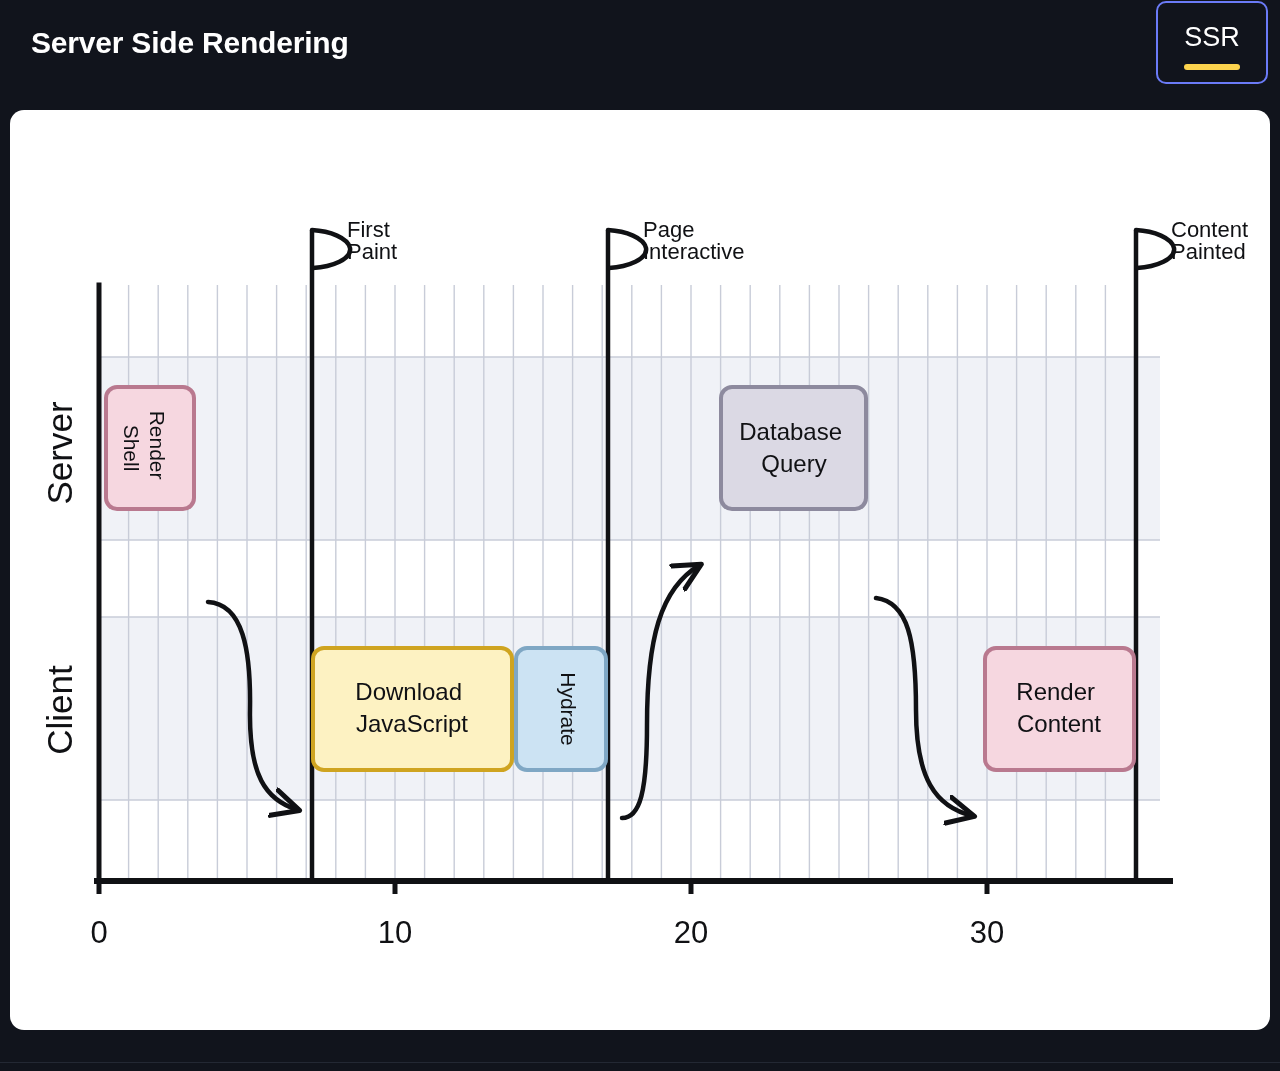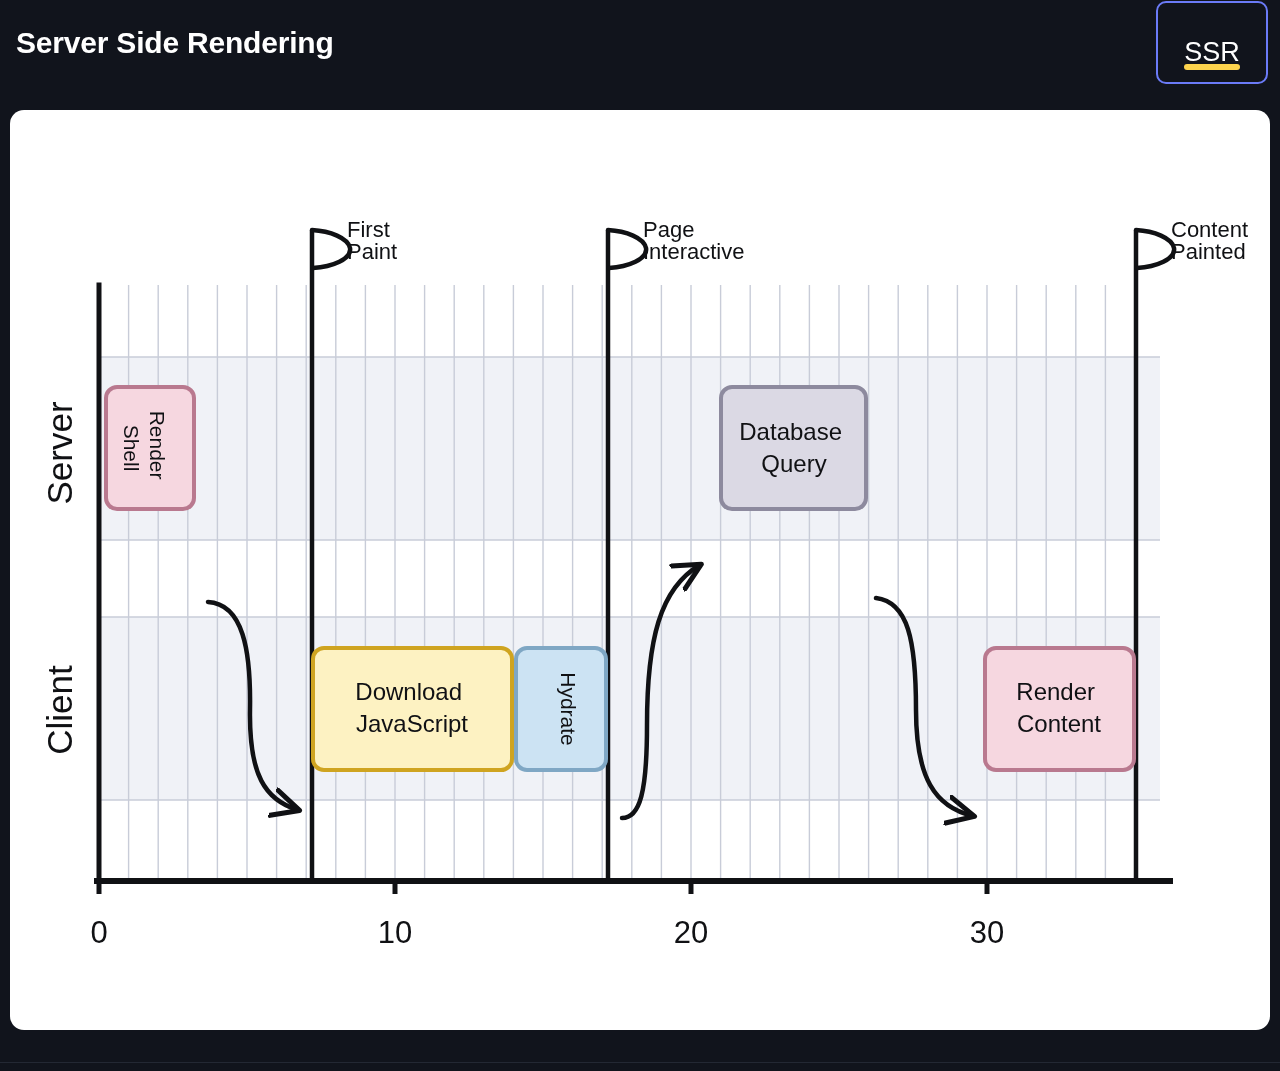--- a/index.html
+++ b/index.html
@@ -25,20 +25,21 @@
     align-items: center;
     justify-content: space-between;
     padding: 0 12px 0 16px;
   }
   #app-title {
     color: #ffffff;
     font-size: 30px;
     font-weight: bold;
     letter-spacing: -0.2px;
     white-space: nowrap;
+    margin-left: 15px;
   }
   #tabs {
     display: flex;
     align-items: stretch;
     height: 83px;
     gap: 10px;
   }
   .tab {
     position: relative;
     display: flex;
@@ -60,21 +61,21 @@
   }
   .tab .tab-underline {
     position: absolute;
     left: 26px; right: 26px;
     bottom: 12px;
     height: 6px;
     border-radius: 3px;
   }
   .tab.inactive .tab-label { color: #9aa0ae; }
   .tab.inactive .tab-underline { background: #3c424e; height: 4px; bottom: 13px; }
-  .tab.active { border-color: #6b7bf7; justify-content: center; }
+  .tab.active { border-color: #6b7bf7; }
   .tab.active .tab-label { color: #ffffff; }
   .tab.active .tab-underline { background: #fcd34d; }
 
   
   #card {
     position: absolute;
     left: 10px; top: 110px;
     width: 1260px; height: 920px;
     background: #ffffff;
     border-radius: 14px;

